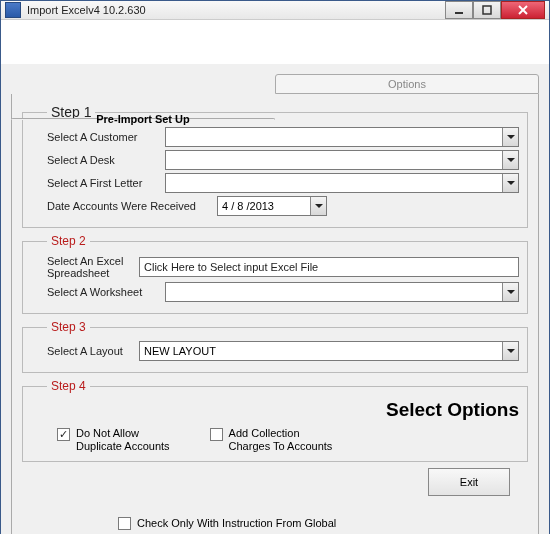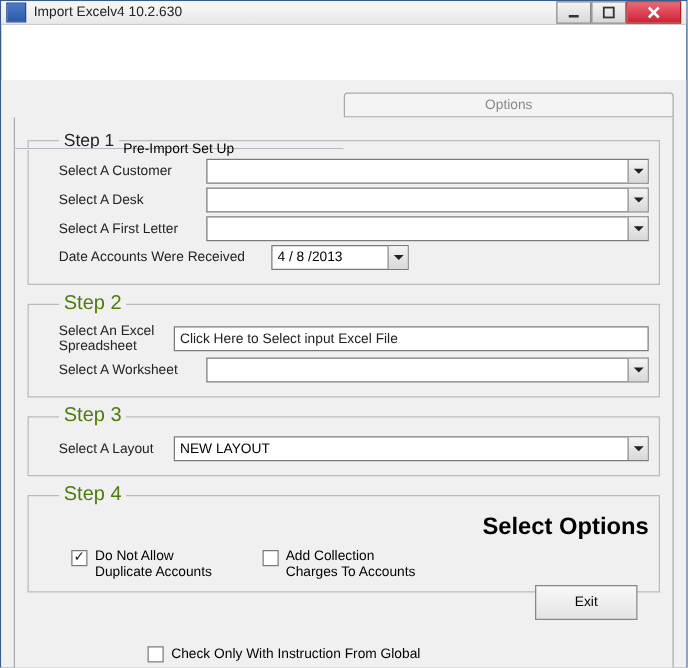--- a/index.html
+++ b/index.html
@@ -36,33 +36,33 @@
     flex:1; background:#f0f0f0; padding: 8px 10px 10px 10px; position:relative;
   }
   
   .tabstrip { display:flex; height:22px; }
   .tab {
     flex:1; border:1px solid #aaa; background:#f8f8f8;
     display:flex;align-items:center;justify-content:center;
     font-weight: normal; cursor:pointer;
     border-top-left-radius:3px;border-top-right-radius:3px;
   }
-  .tab.active { background:#1d4ed8; border-bottom:1px solid #f0f0f0; font-weight:normal; position:relative; z-index:2;margin-top:46px;}
+  .tab.active { background:#1d4ed8; border-bottom:1px solid #f0f0f0; font-weight:bold; position:relative; z-index:2;margin-top:46px;}
   .tab.inactive { color:#888; background:#f4f4f4; margin-top:2px; height:20px;}
   
   .tabpage {
     border:1px solid #aaa; border-top:none; background:#f0f0f0;
     padding: 6px 10px 10px 10px; height: 465px; position:relative;
   }
   
   fieldset.group {
     border:1px solid #bbb; margin: 4px 0 6px 0; padding: 4px 8px 8px 24px;
     position:relative;
   }
-  fieldset.group > legend { color:#4d7c0f; padding: 0 4px; font-size:16px;}
+  fieldset.group > legend { color:#b91c1c; padding: 0 4px; font-size:12px;}
   fieldset.group.step1 > legend { color:#222; font-size:14px; }
   
   .row { display:flex; align-items:center; margin: 3px 0; }
   .row .lbl { width: 118px; color:#222; }
   .row .lbl.narrow { width: 92px; }
   
   .dropdown, .textbox {
     flex:1; height:20px; background:#fff; border:1px solid #7a7a7a;
     display:flex; align-items:center; padding:0 4px; position:relative;
     cursor:pointer;

